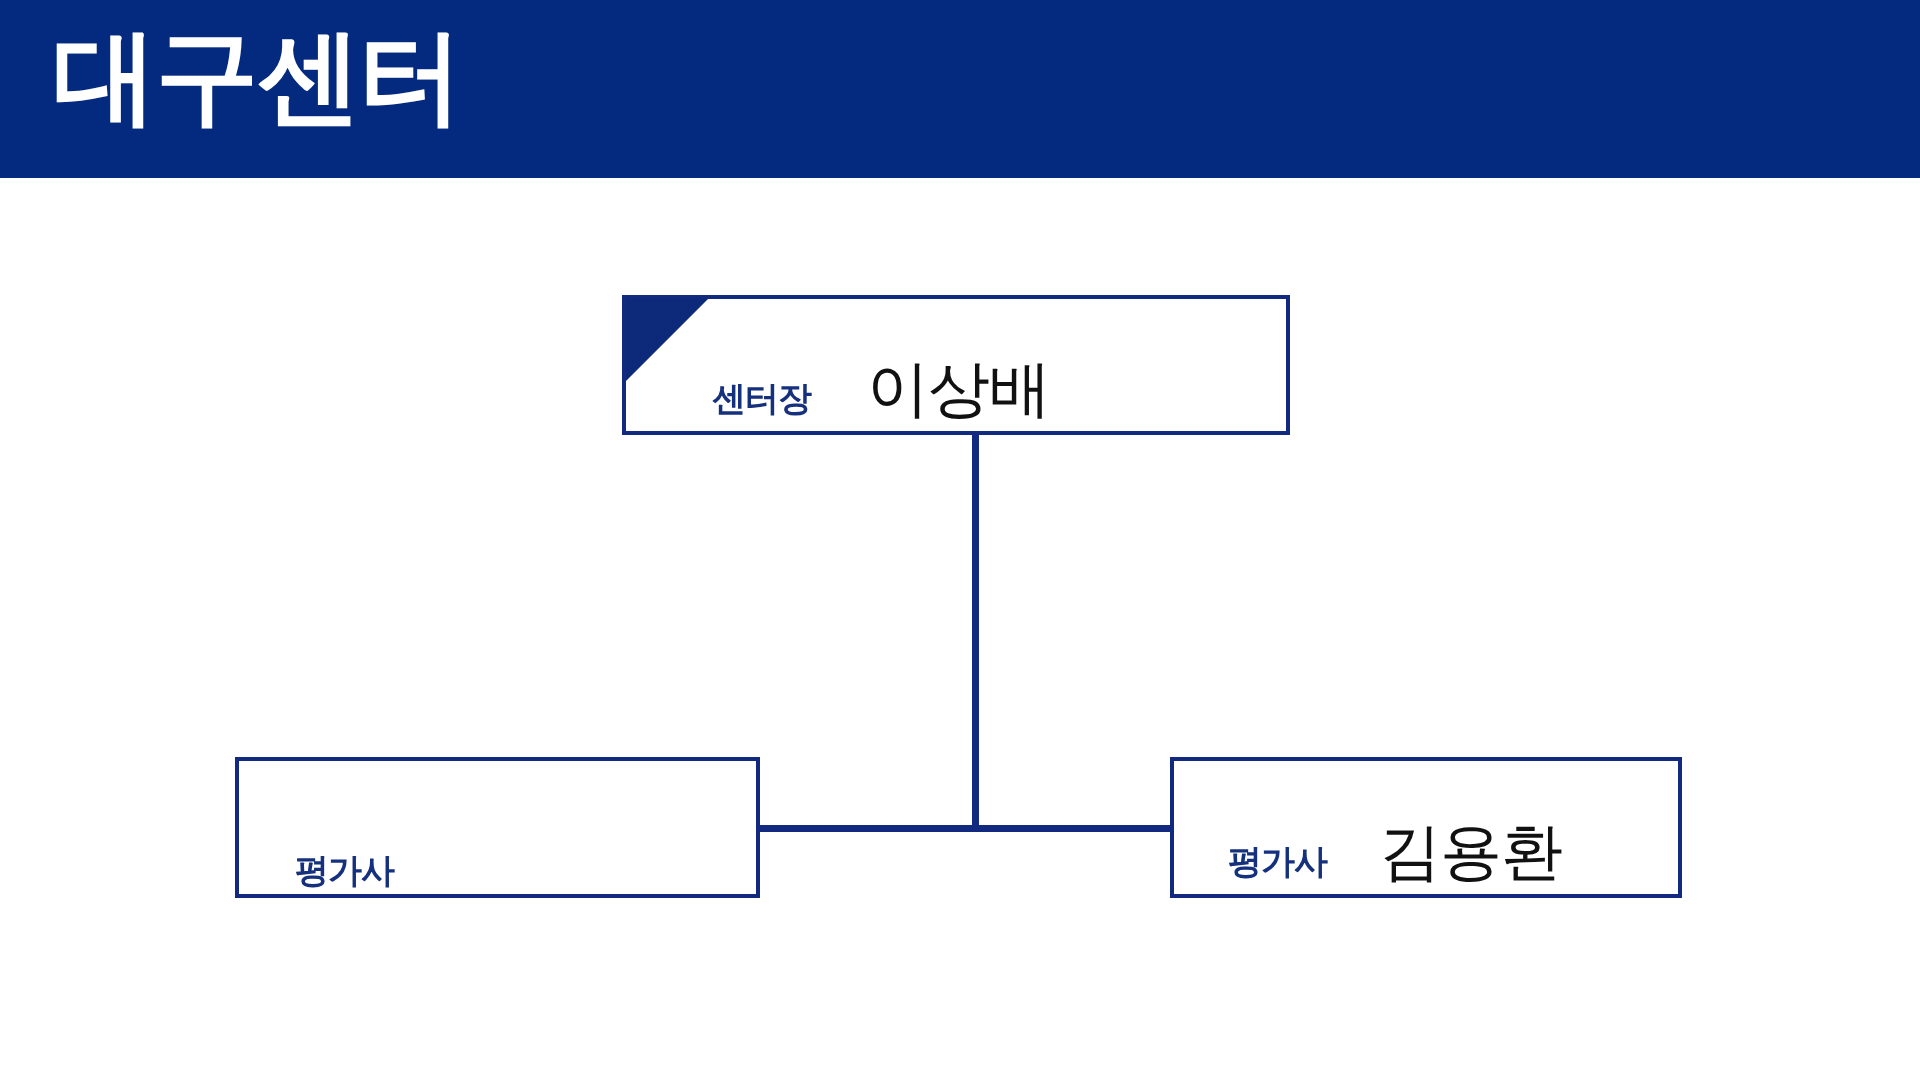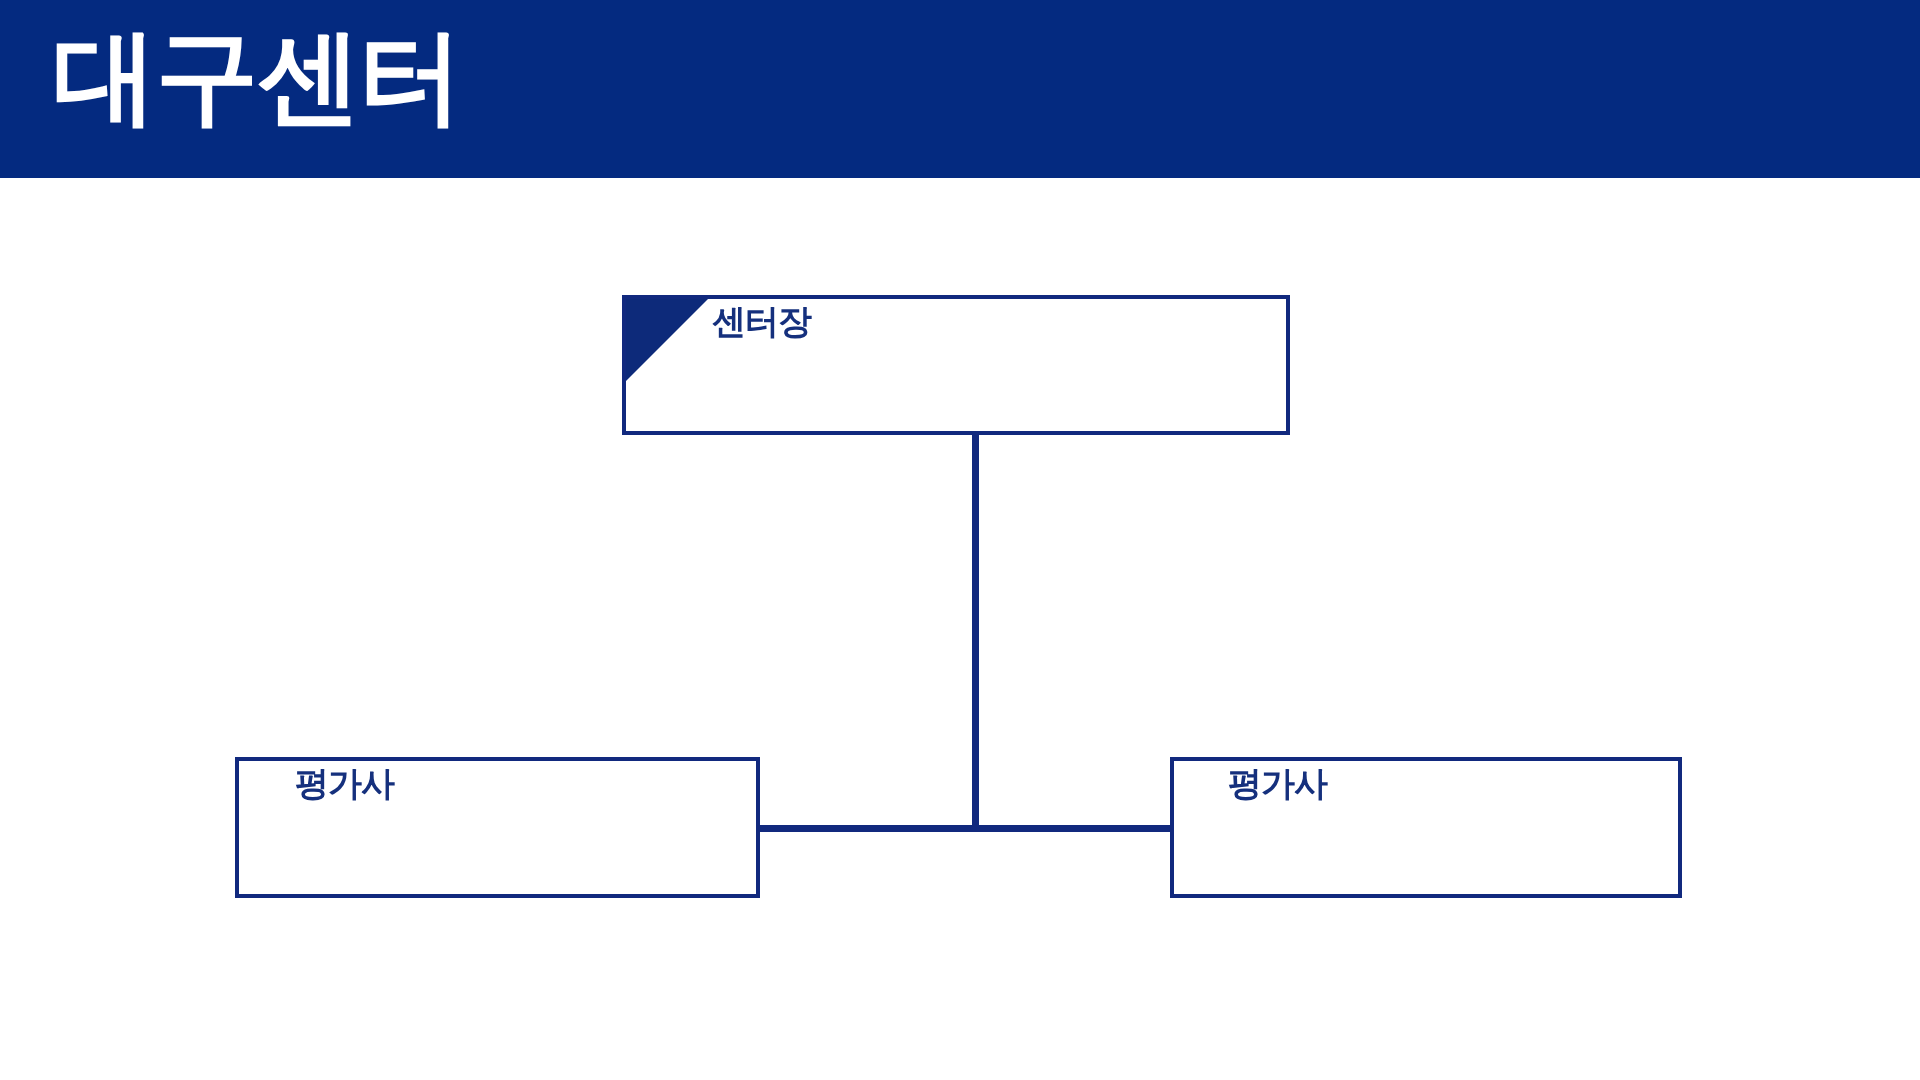--- a/index.html
+++ b/index.html
@@ -64,21 +64,21 @@
     height: 7px;
   }
 
   
   .node-box {
     position: absolute;
     box-sizing: border-box;
     background: #ffffff;
     border: 4px solid #11297e;
     display: flex;
-    align-items: flex-start;
+    align-items: flex-end;
   }
   .node-inner {
     display: flex;
     align-items: baseline;
     white-space: nowrap;
   }
   .node-role {
     font-size: 34px;
     font-weight: bold;
     color: #15307d;
@@ -154,28 +154,30 @@
 
 <div id="org-chart">
 
   <div class="connector" id="connector-vertical-top"></div>
   <div class="connector" id="connector-horizontal-bus"></div>
 
   <div class="node-box" id="node-center-director">
     <span id="corner-triangle-decor"></span>
     <div class="node-inner">
       <span class="node-role">센터장</span>
+      <span class="node-person">이상배</span>
     </div>
   </div>
 
   <div class="node-box" id="node-appraiser-left">
     <div class="node-inner">
       <span class="node-role">평가사</span>
     </div>
   </div>
 
   <div class="node-box" id="node-appraiser-right">
     <div class="node-inner">
       <span class="node-role">평가사</span>
+      <span class="node-person">김용환</span>
     </div>
   </div>
 
 </div>
 
 </body></html>

